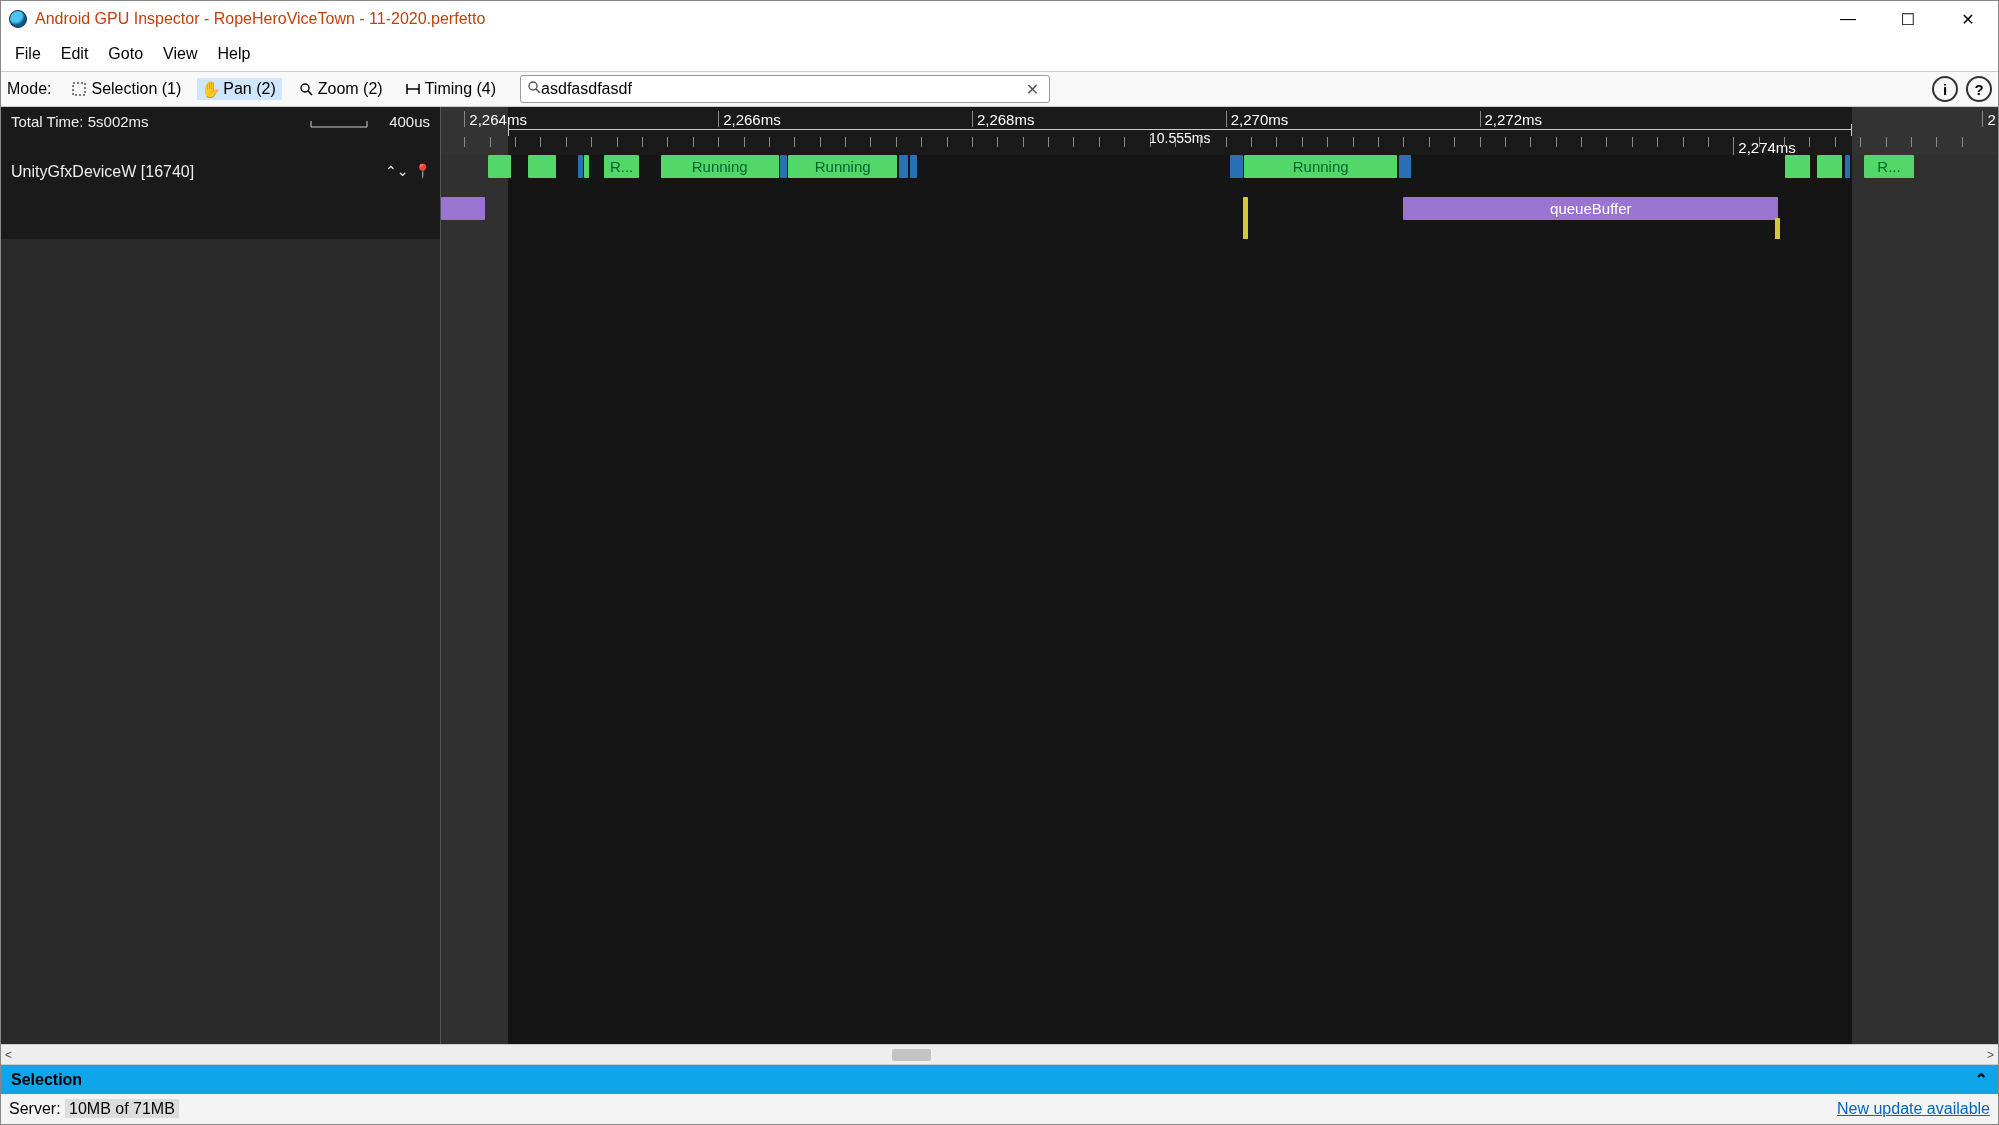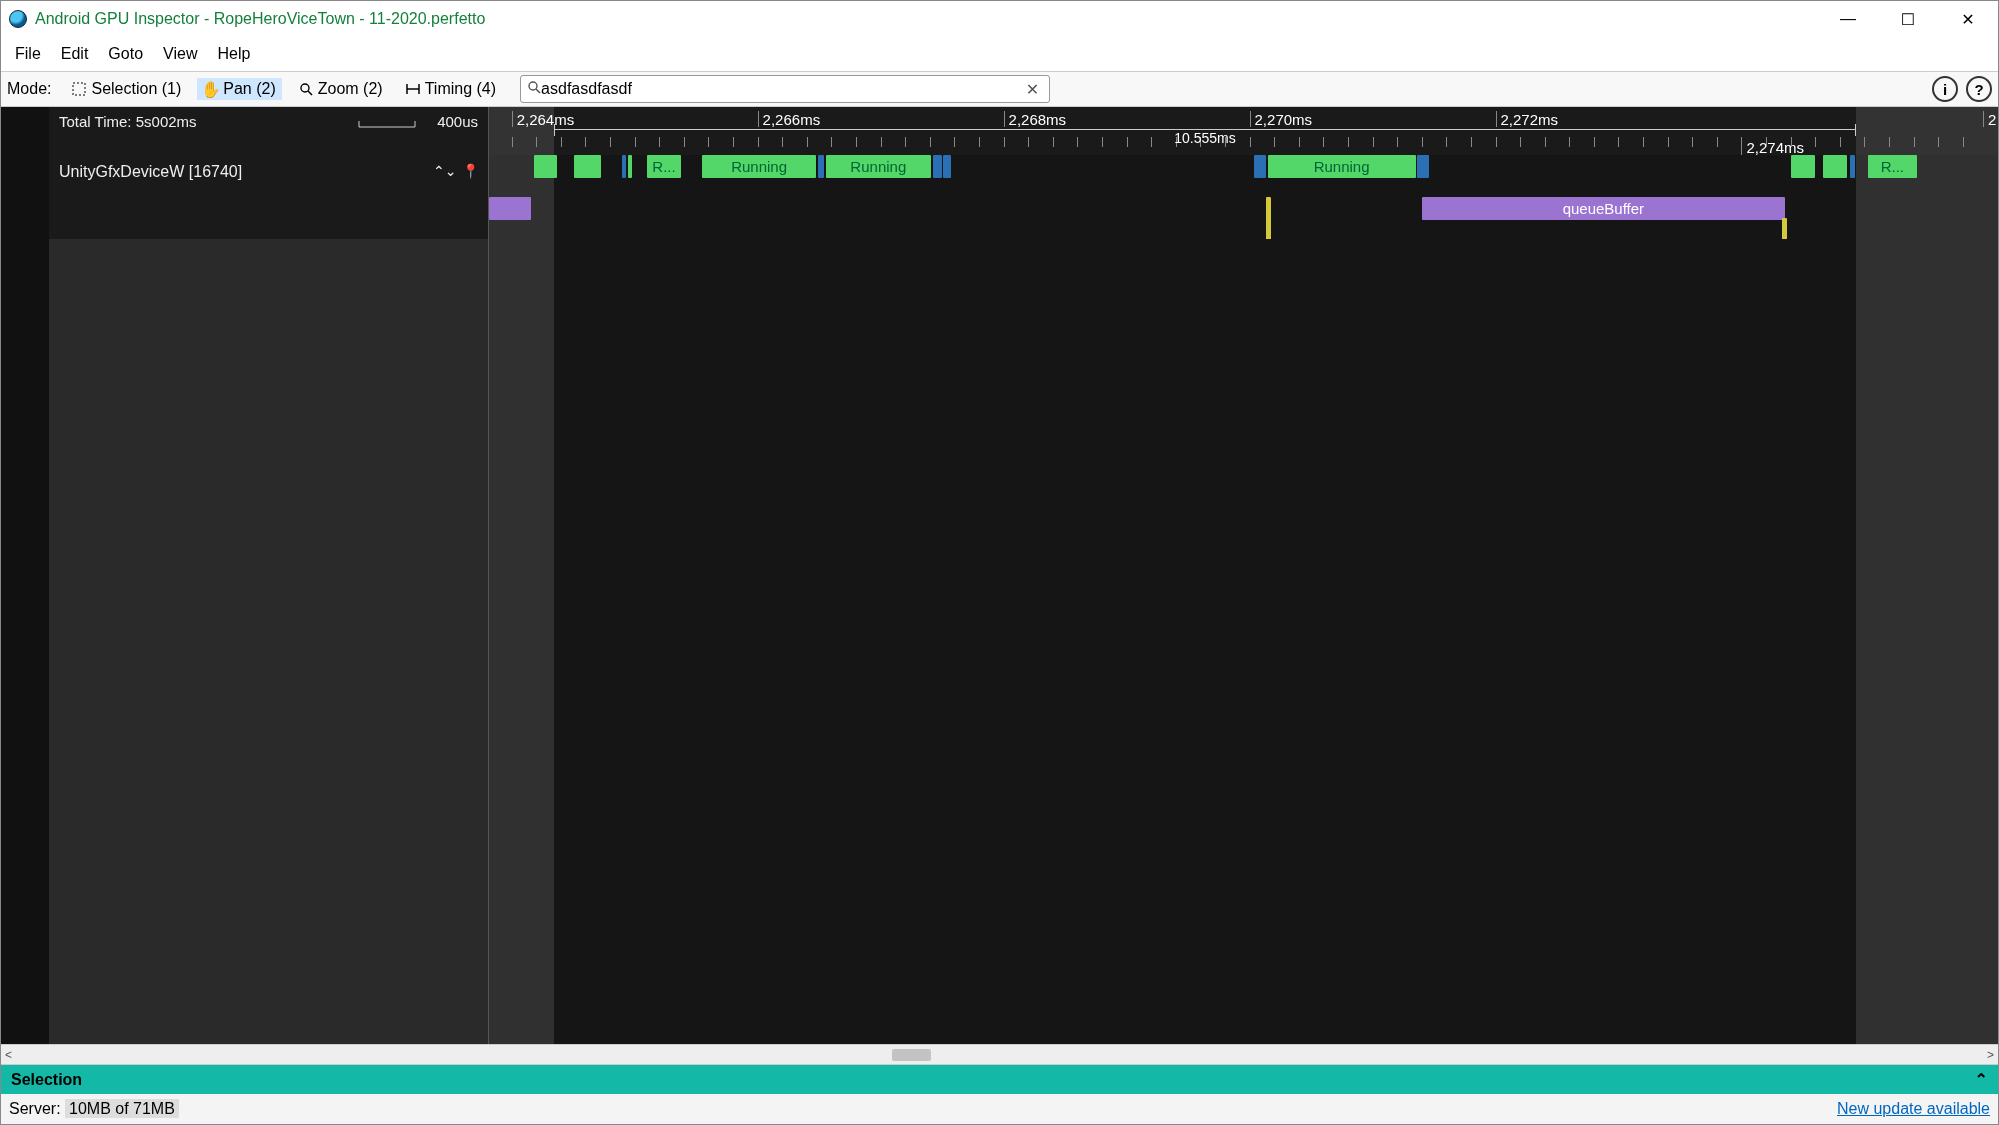--- a/index.html
+++ b/index.html
@@ -21,21 +21,21 @@
   background: #fff;
   padding-left: 8px;
 }
 .titlebar .app-icon {
   width: 18px; height: 18px;
   border-radius: 50%;
   background: radial-gradient(circle at 35% 30%, #4cc5f2 0 40%, #0a5a90 60% 100%);
   border: 1px solid #123;
   margin-right: 8px;
 }
-.titlebar .title { font-size: 16px; color: #15803d; }
+.titlebar .title { font-size: 16px; color: #c2410c; }
 .titlebar .winbtns { margin-left: auto; display: flex; }
 .titlebar .winbtn {
   width: 60px; height: 36px;
   display: flex; align-items: center; justify-content: center;
   font-size: 16px; cursor: default;
 }
 .menubar {
   height: 34px;
   display: flex; align-items: center;
   padding: 0 4px;
@@ -78,21 +78,20 @@
 .toolbar .right { margin-left: auto; display: flex; gap: 8px; }
 .toolbar .circlebtn {
   width: 26px; height: 26px; border: 2px solid #333; border-radius: 50%;
   display: flex; align-items: center; justify-content: center;
   font-weight: bold; font-size: 15px; cursor: default;
 }
 .timeline-area {
   flex: 1; display: flex; flex-direction: column;
   background: #111; color: #eee; position: relative;
   overflow: hidden;
-  padding-left: 48px;
 }
 .ruler-row {
   height: 48px; display: flex;
   background: #1a1a1a;
 }
 .ruler-left {
   width: 440px; padding: 6px 10px;
   display: flex; align-items: flex-start; justify-content: space-between;
   border-right: 1px solid #555;
 }
@@ -168,21 +167,21 @@
   border-top: 1px solid #ccc;
 }
 .hscroll .thumb {
   position: relative; flex: 1; height: 12px; margin: 0 6px;
 }
 .hscroll .thumb .bar {
   position: absolute; top: 0; height: 12px; background: #c3c3c3;
   border-radius: 2px;
 }
 .selpanel-hdr {
-  height: 30px; background: #14b8a6;
+  height: 30px; background: #0ea5e9;
   display: flex; align-items: center; justify-content: space-between;
   padding: 0 10px; font-weight: bold; font-size: 16px;
   border-top: 1px solid #ccc;
 }
 .statusbar {
   height: 30px; background: #f4f4f4;
   display: flex; align-items: center; justify-content: space-between;
   padding: 0 8px; font-size: 16px;
 }
 .statusbar .mem { background: #ddd; padding: 1px 4px; }

